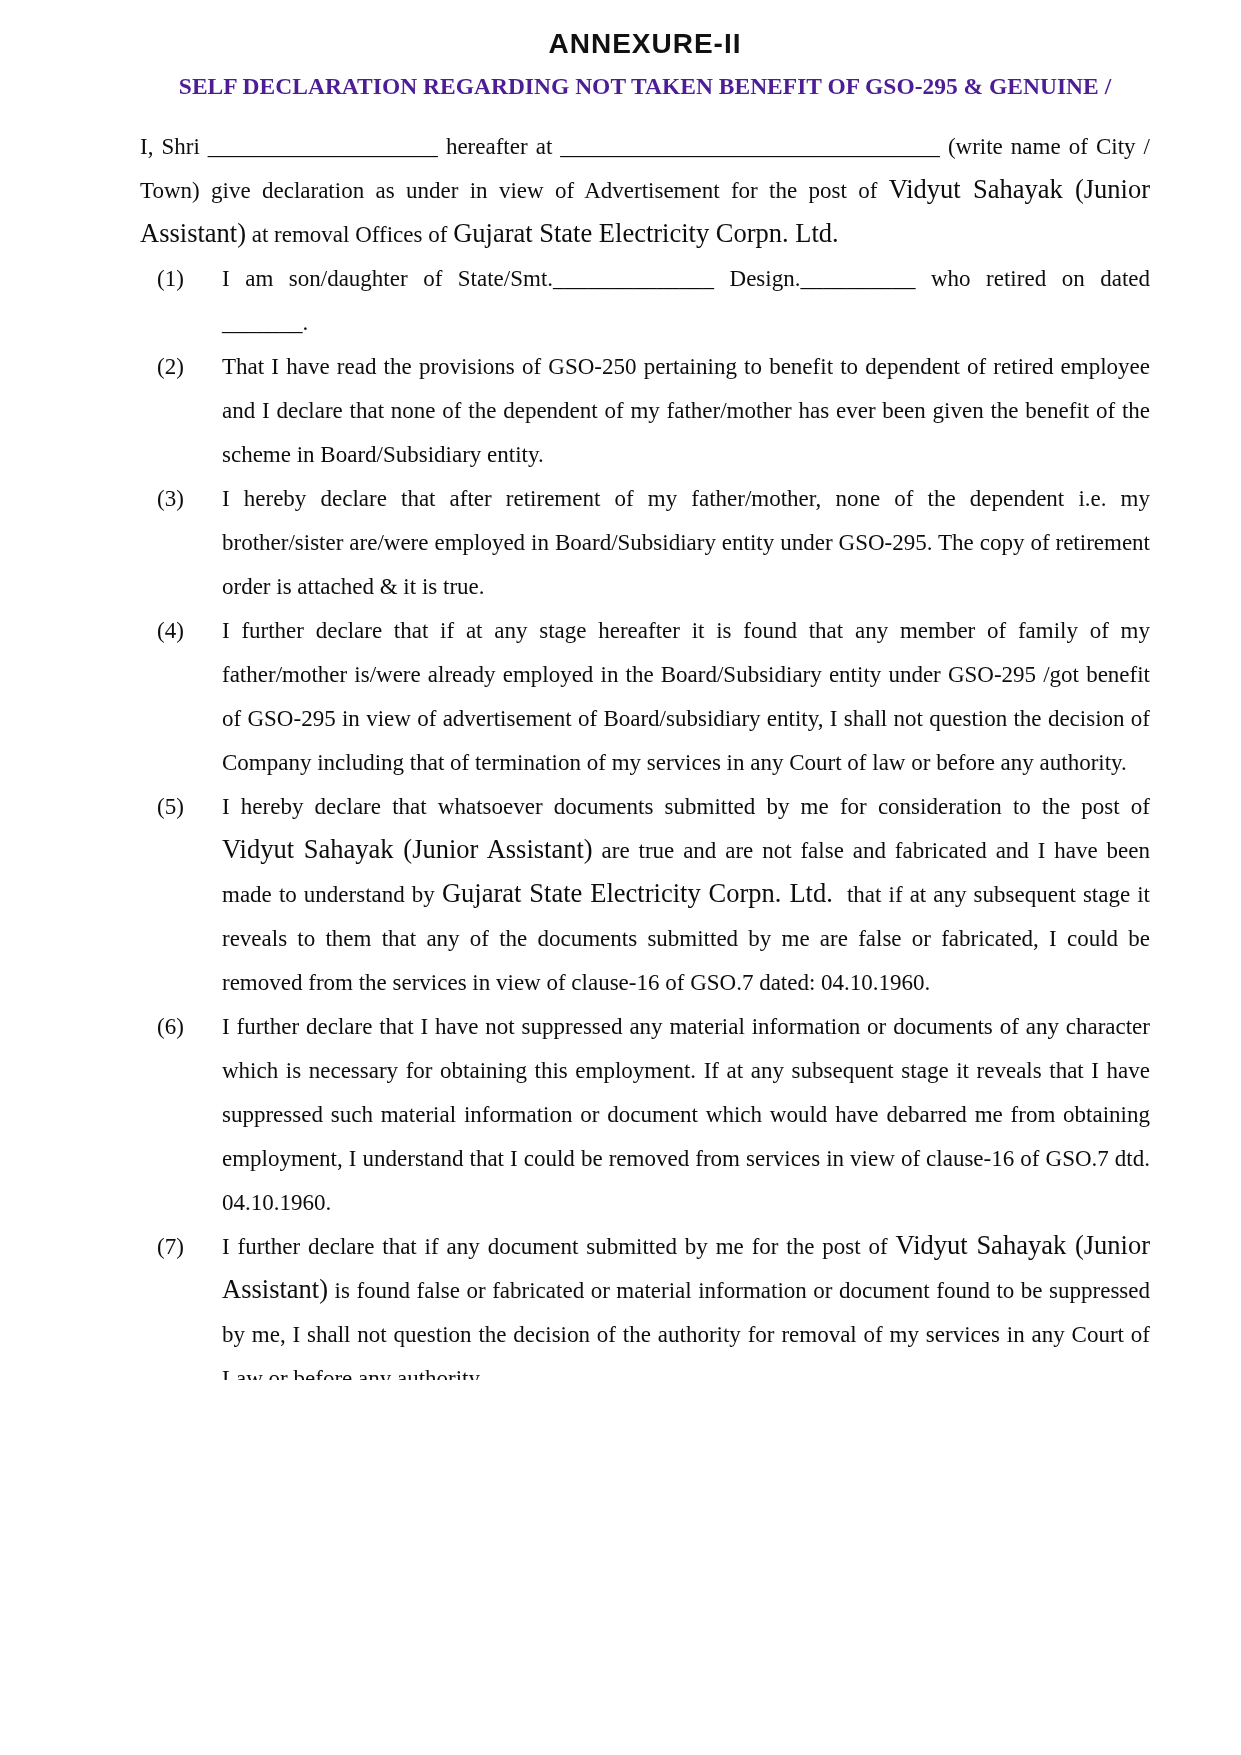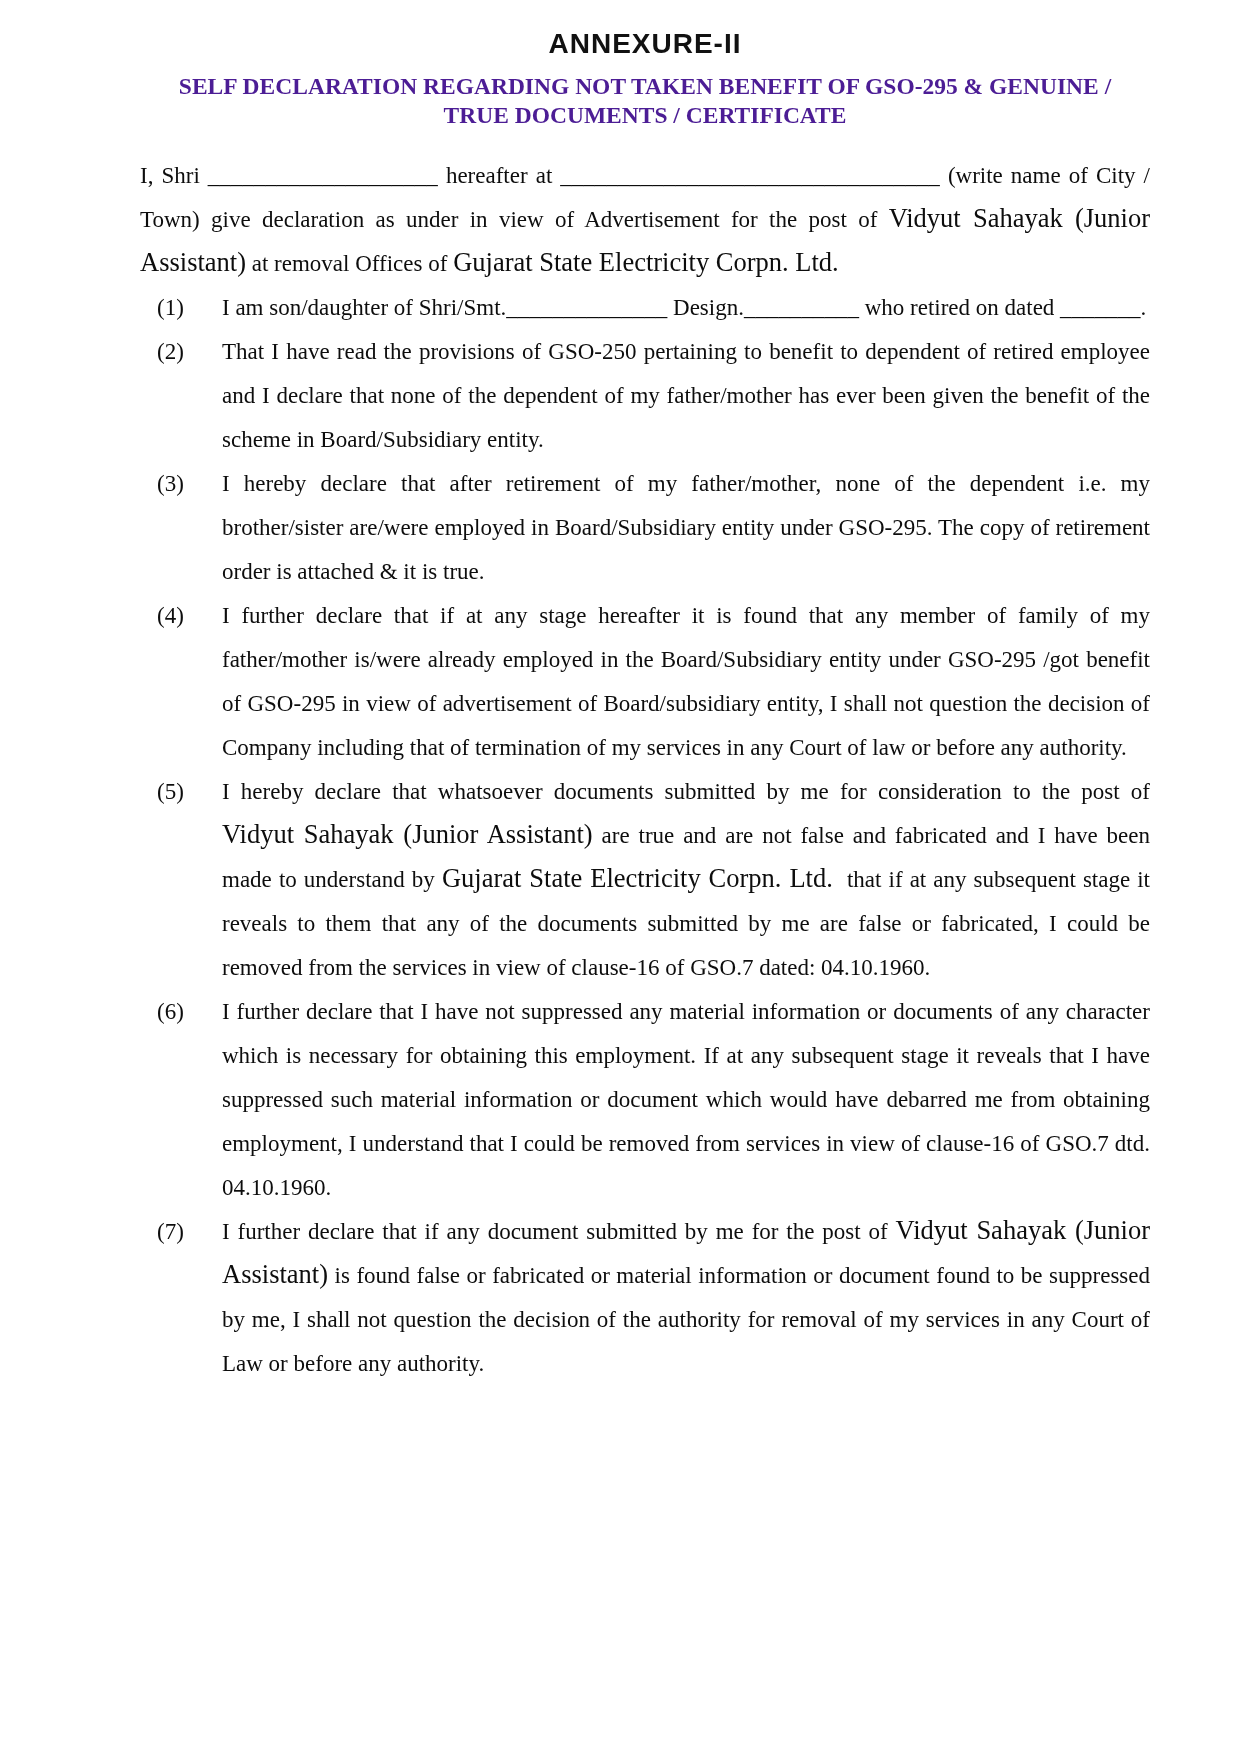--- a/index.html
+++ b/index.html
@@ -88,29 +88,29 @@
   }
 </style>
 </head>
 <body>
 
 <div class="page">
   <div class="content">
 
     <h1 class="annexure">ANNEXURE-II</h1>
 
-    <h2 class="doc-title"><span>SELF DECLARATION REGARDING NOT TAKEN BENEFIT OF GSO-295 &amp; GENUINE /</span><br><span>TRUE DOCUMENTS / CERTIFICATE</span></h2>
+    <h2 class="doc-title"><span>SELF DECLARATION REGARDING NOT TAKEN BENEFIT OF GSO-295 &amp; GENUINE /</span><br></h2>
 
     <p class="bodytext intro"><span>I, Shri ____________________ hereafter at _________________________________ (write name of City / Town) give declaration as under in view of Advertisement for the post of </span><span class="lg">Vidyut Sahayak (Junior Assistant)</span><span> at removal Offices of </span><span class="lg">Gujarat State Electricity Corpn. Ltd.</span></p>
 
     <div class="items bodytext">
 
       <div class="item">
         <div class="num">(1)</div>
-        <div class="ibody">I am son/daughter of Shri/Smt.______________ Design.__________ who retired on dated _______.</div>
+        <div class="ibody">I am son/daughter of State/Smt.______________ Design.__________ who retired on dated _______.</div>
       </div>
 
       <div class="item">
         <div class="num">(2)</div>
         <div class="ibody">That I have read the provisions of GSO-250 pertaining to benefit to dependent of retired employee and I declare that none of the dependent of my father/mother has ever been given the benefit of the scheme in Board/Subsidiary entity.</div>
       </div>
 
       <div class="item">
         <div class="num">(3)</div>
         <div class="ibody">I hereby declare that after retirement of my father/mother, none of the dependent i.e. my brother/sister are/were employed in Board/Subsidiary entity under GSO-295. The copy of retirement order is attached &amp; it is true.</div>

